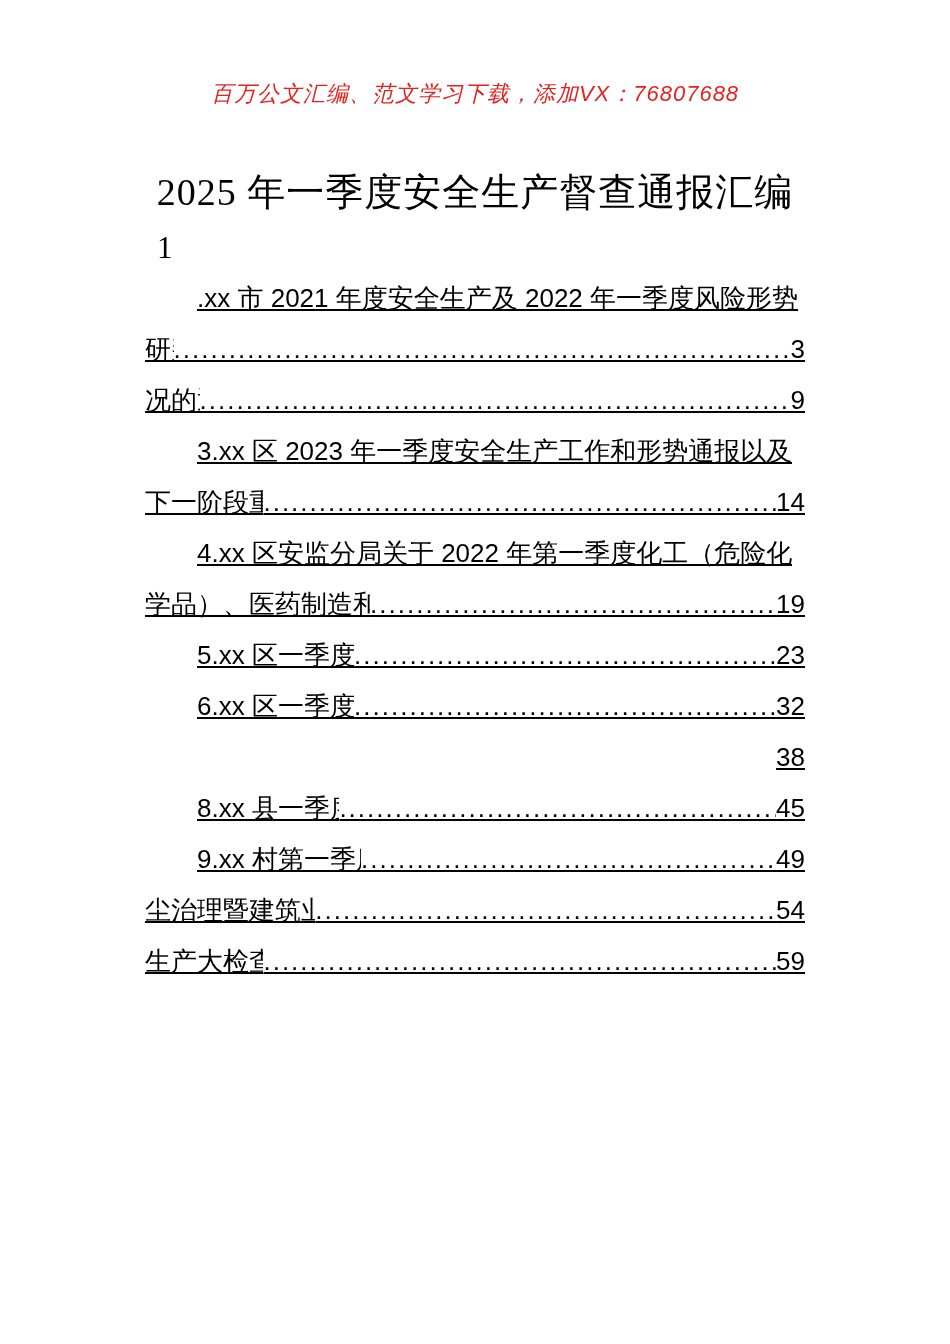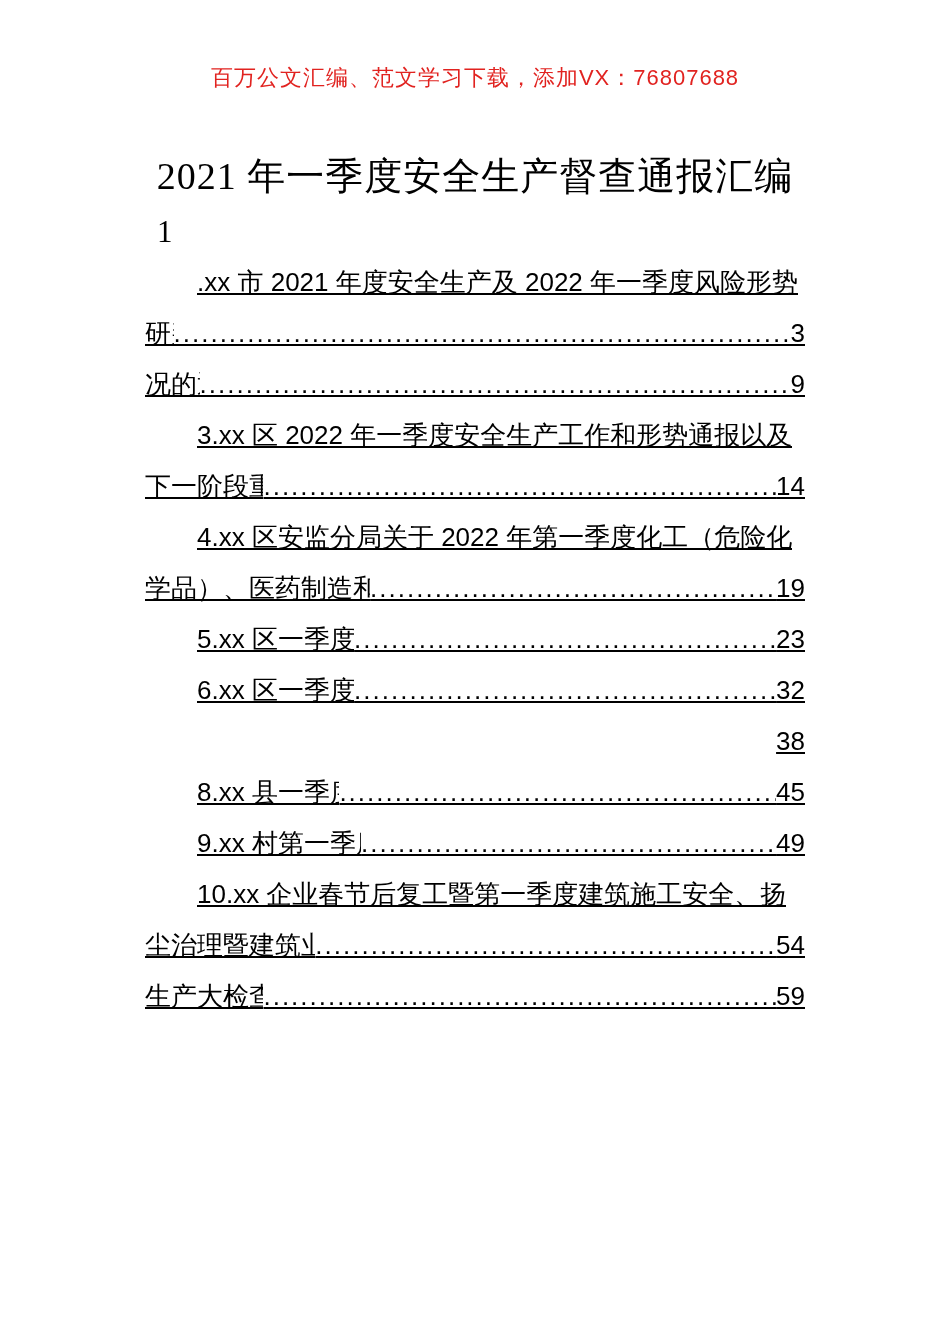--- a/index.html
+++ b/index.html
@@ -14,26 +14,27 @@
     font-family: "Liberation Sans", sans-serif;
     color: #000000;
   }
   .page {
     box-sizing: border-box;
     width: 950px;
     height: 1344px;
     padding: 0 145px;
   }
   .notice {
-    margin-top: 64px;
+    margin-top: 80px;
     text-align: center;
     font-size: 22px;
     line-height: 28px;
     letter-spacing: 1px;
     white-space: nowrap;
+    font-style: italic;
   }
   .doc-title {
     margin-top: 60px;
     text-align: center;
     font-family: "Liberation Serif", serif;
     font-size: 38px;
     line-height: 48px;
     letter-spacing: 1px;
     white-space: nowrap;
   }
@@ -86,21 +87,21 @@
     text-align: right;
   }
 </style>
 </head>
 <body>
 
 <div class="page">
 
   <div class="notice" style="color: rgb(225, 35, 32);">百万公文汇编、范文学习下载，添加VX：76807688</div>
 
-  <div class="doc-title">2021 年一季度安全生产督查通报汇编</div>
+  <div class="doc-title">2025 年一季度安全生产督查通报汇编</div>
 
 
   <div class="toc-entries">
     <div class="orphan-line">1</div>
 
   <div>
         <div class="toc-line first-line">
           <span class="line-text">.xx 市 2021 年度安全生产及 2022 年一季度风险形势</span>
         </div>
         <div class="toc-line">
@@ -111,21 +112,21 @@
       </div>
       <div>
         <div class="toc-line">
           <span class="line-text">况的通报</span>
           <span class="leader dots"></span>
           <span class="page-num">9</span>
         </div>
       </div>
       <div>
         <div class="toc-line first-line">
-          <span class="line-text">3.xx 区 2022 年一季度安全生产工作和形势通报以及</span>
+          <span class="line-text">3.xx 区 2023 年一季度安全生产工作和形势通报以及</span>
         </div>
         <div class="toc-line">
           <span class="line-text">下一阶段重点工作安排</span>
           <span class="leader dots"></span>
           <span class="page-num">14</span>
         </div>
       </div>
       <div>
         <div class="toc-line first-line">
           <span class="line-text">4.xx 区安监分局关于 2022 年第一季度化工（危险化</span>
@@ -164,23 +165,20 @@
         </div>
       </div>
       <div>
         <div class="toc-line first-line">
           <span class="line-text">9.xx 村第一季度安全生产工作督查通报</span>
           <span class="leader dots"></span>
           <span class="page-num">49</span>
         </div>
       </div>
       <div>
-        <div class="toc-line first-line">
-          <span class="line-text">10.xx 企业春节后复工暨第一季度建筑施工安全、扬</span>
-        </div>
         <div class="toc-line">
           <span class="line-text">尘治理暨建筑业市场检查情况的通报</span>
           <span class="leader dots"></span>
           <span class="page-num">54</span>
         </div>
       </div>
       <div>
         <div class="toc-line">
           <span class="line-text">生产大检查情况的通报</span>
           <span class="leader dots"></span>

